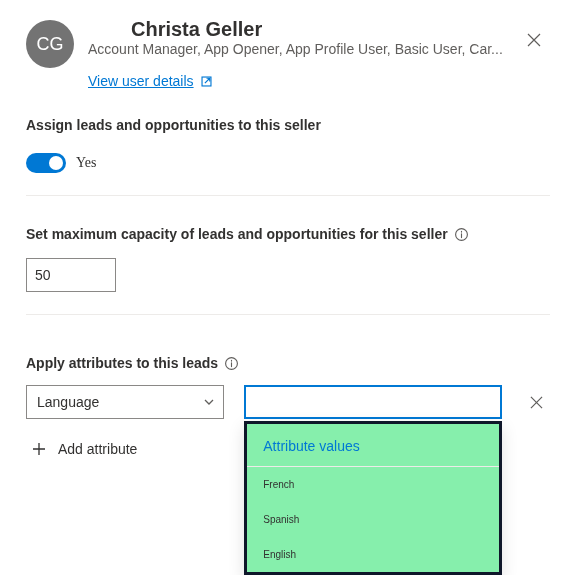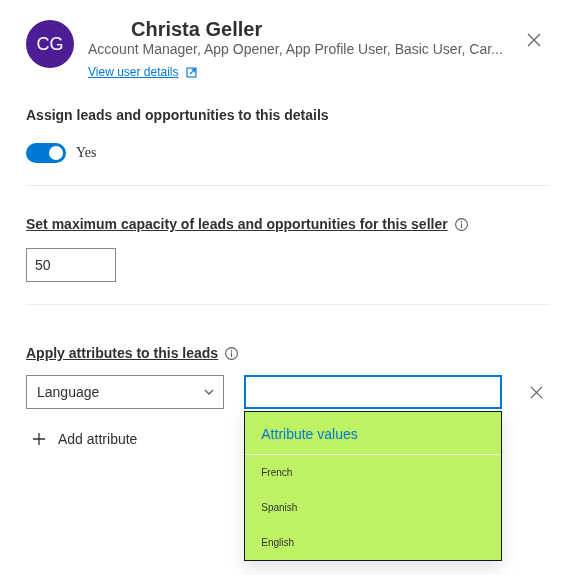--- a/index.html
+++ b/index.html
@@ -11,44 +11,44 @@
     background: #fff;
     width: 570px;
     height: 575px;
     overflow: hidden;
   }
   .panel { padding: 18px 20px 0 26px; position: relative; }
 
   .header { display: flex; align-items: flex-start; }
   .avatar {
     width: 48px; height: 48px; border-radius: 50%;
-    background: #4c1d95;
+    background: #737373;
     color: #fff; font-weight: 400; font-size: 18px;
     display: flex; align-items: center; justify-content: center;
     flex-shrink: 0; margin-right: 14px; margin-top: 2px;
   }
   .header-text { flex: 1; min-width: 0; }
   .user-name { font-size: 20px; font-weight: 600; color: #323130; margin-left: 43px; }
   .user-roles {
     font-size: 14px; color: #605e5c;
     white-space: nowrap; overflow: hidden; text-overflow: ellipsis;
     max-width: 420px;
   }
   .user-link {
-    font-size: 12px; color: #0078d4; text-decoration: underline;
+    font-size: 14px; color: #0078d4; text-decoration: underline;
     display: inline-flex; align-items: center; gap: 6px;
-    margin-top: 8px; cursor: pointer;
+    margin-top: 16px; cursor: pointer;
   }
   .close-top {
     width: 32px; height: 32px; display: flex; align-items: center; justify-content: center;
     cursor: pointer; color: #605e5c; margin-left: auto; margin-top: 6px;
   }
 
   .section-label { font-size: 14px; font-weight: 600; color: #323130; }
-  .with-info { display: flex; align-items: center; gap: 6px; text-decoration: underline; }
+  .with-info { display: flex; align-items: center; gap: 6px; }
 
   .toggle-row { display: flex; align-items: center; gap: 10px; margin-top: 20px; font-family: Liberation Serif, serif; }
   .toggle {
     width: 40px; height: 20px; border-radius: 10px; background: #0078d4;
     position: relative; cursor: pointer;
   }
   .toggle-knob {
     width: 14px; height: 14px; border-radius: 50%; background: #fff;
     position: absolute; top: 3px; right: 3px;
   }
@@ -73,21 +73,21 @@
     width: 258px; height: 34px; border: 2px solid #0078d4;
     font-size: 14px; padding: 0 8px; font-family: inherit;
     outline: none; color: #323130;
   }
   .attr-remove {
     width: 28px; height: 28px; display: flex; align-items: center; justify-content: center;
     cursor: pointer; color: #605e5c;
   }
   .dropdown {
     position: absolute; top: 36px; left: 0; width: 258px;
-    background: #bef264; border: 1px solid #0f172a;
+    background: #86efac; border: 3px solid #0f172a;
     box-shadow: 0 6px 16px rgba(0,0,0,0.12);
     z-index: 10;
   }
   .dropdown-header {
     font-size: 14px; color: #0078d4; padding: 14px 16px 12px 16px;
     border-bottom: 1px solid #edebe9;
   }
   .dropdown-item {
     font-size: 10px; color: #323130; padding: 12px 16px; cursor: pointer;
   }
@@ -123,21 +123,21 @@
     <div class="close-top">
       <span>
         <svg width="14" height="14" viewBox="0 0 14 14" stroke="#605e5c" stroke-width="1.2">
             <path d="M1 1 L13 13 M13 1 L1 13"></path>
           </svg>
       </span>
     </div>
   </div>
 
   <div style="margin-top:28px;">
-    <div class="section-label">Assign leads and opportunities to this details</div>
+    <div class="section-label">Assign leads and opportunities to this seller</div>
     <div class="toggle-row">
       <div class="toggle">
         <div class="toggle-knob"></div>
       </div>
       <span>Yes</span>
     </div>
   </div>
 
   <hr class="divider">
 

